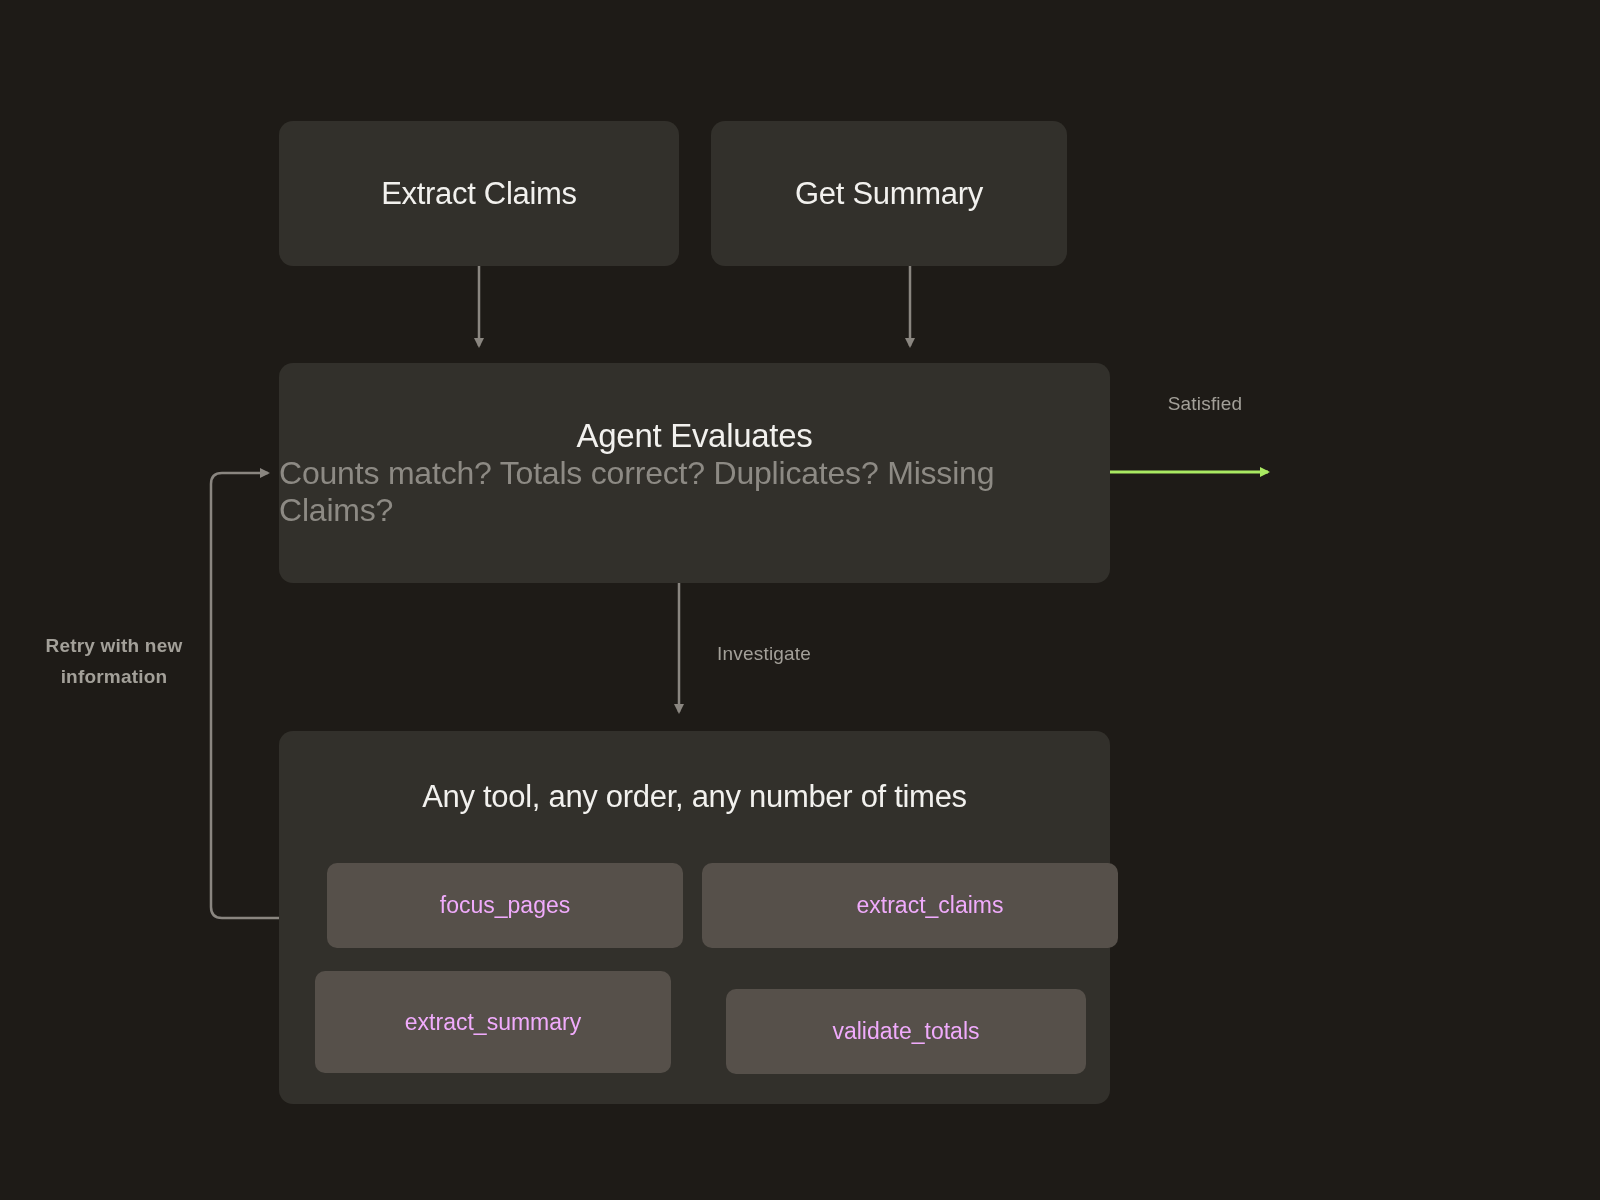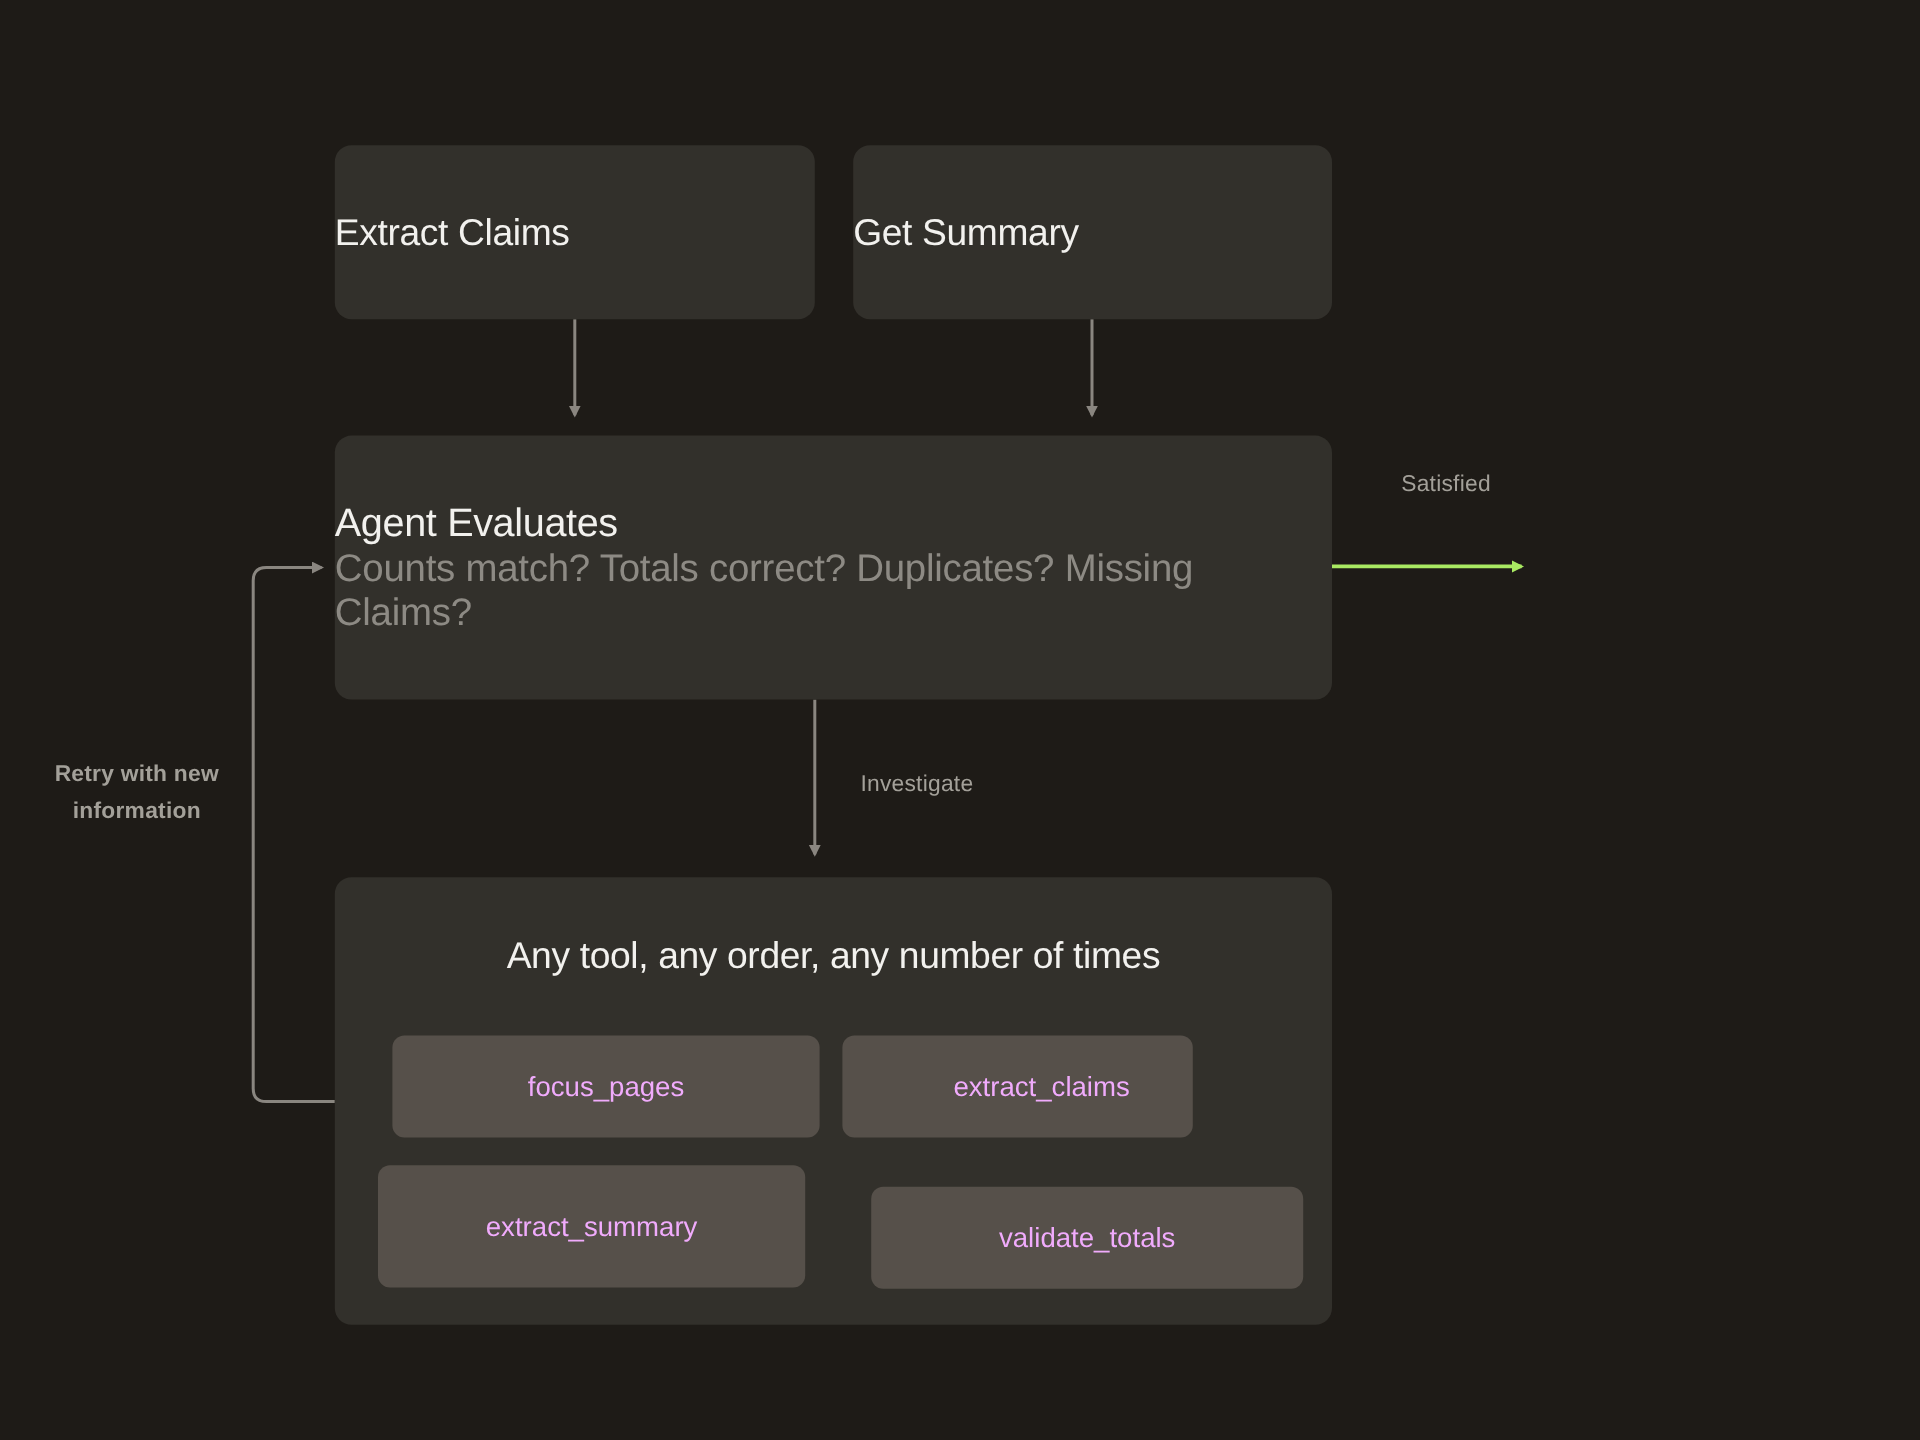--- a/index.html
+++ b/index.html
@@ -6,38 +6,38 @@
     --background:#1e1b17; --card:#32302b; --chip:#56504a;
     --accent-green:#a9e962; --arrow-gray:#8a8680; --label-gray:#a3a099;
     --subtitle-gray:#8d8a84; --text-white:#f2f1ee;
   }
   *{margin:0;padding:0;box-sizing:border-box;}
   html,body{background:var(--background);}
   body{font-family:"Liberation Sans", sans-serif;}
   .stage{position:relative;width:1600px;height:1200px;background:var(--background);overflow:hidden;}
   .svg-layer{position:absolute;left:0;top:0;width:1600px;height:1200px;pointer-events:none;}
   .node{position:absolute;background:var(--card);border-radius:14px;display:flex;
-        justify-content:center;flex-direction:column;}
+        align-items:center;justify-content:center;flex-direction:column;}
   .node-title{color:var(--text-white);font-size:31px;letter-spacing:-0.3px;font-weight:400;}
   .node-extract-claims{left:279px;top:121px;width:400px;height:145px;}
-  .node-get-summary{left:711px;top:121px;width:399px;height:145px;}
+  .node-get-summary{left:711px;top:121px;width:356px;height:145px;}
   .node-agent{left:279px;top:363px;width:831px;height:220px;}
   .agent-title{color:var(--text-white);font-size:33px;letter-spacing:-0.3px;}
   .agent-subtitle{color:var(--subtitle-gray);font-size:32px;letter-spacing:-0.2px;}
   .node-done{left:1281px;top:401px;width:246px;height:144px;background:var(--chip);
              border:3px solid var(--accent-green);border-radius:12px;}
   .done-label{color:var(--accent-green);font-size:38px;letter-spacing:0.5px;}
   .node-tools{left:279px;top:731px;width:831px;height:373px;justify-content:flex-start;}
   .tools-title{position:absolute;left:0;top:0;width:100%;height:132px;display:flex;
                align-items:center;justify-content:center;color:var(--text-white);
                font-size:31px;letter-spacing:-0.3px;font-weight:500;}
   .chip{position:absolute;background:var(--chip);border-radius:10px;display:flex;
         align-items:center;justify-content:center;color:#f0abfc;font-size:23px;}
   .chip-1{left:48px;top:132px;width:356px;height:85px;}
-  .chip-2{left:423px;top:132px;width:292px;height:85px;padding-left:40px;}
+  .chip-2{left:423px;top:132px;width:416px;height:85px;padding-left:40px;}
   .chip-3{left:36px;top:240px;width:356px;height:102px;}
   .chip-4{left:447px;top:240px;width:360px;height:85px;margin-top:18px;}
   .edge-label{position:absolute;color:var(--label-gray);font-size:19px;letter-spacing:0.2px;}
   .label-satisfied{left:1128px;top:393px;width:154px;text-align:center;}
   .label-investigate{left:717px;top:643px;}
   .label-retry{left:30px;top:630px;width:168px;text-align:center;line-height:31px;font-weight:bold;}
 </style>
 </head>
 <body>
 

